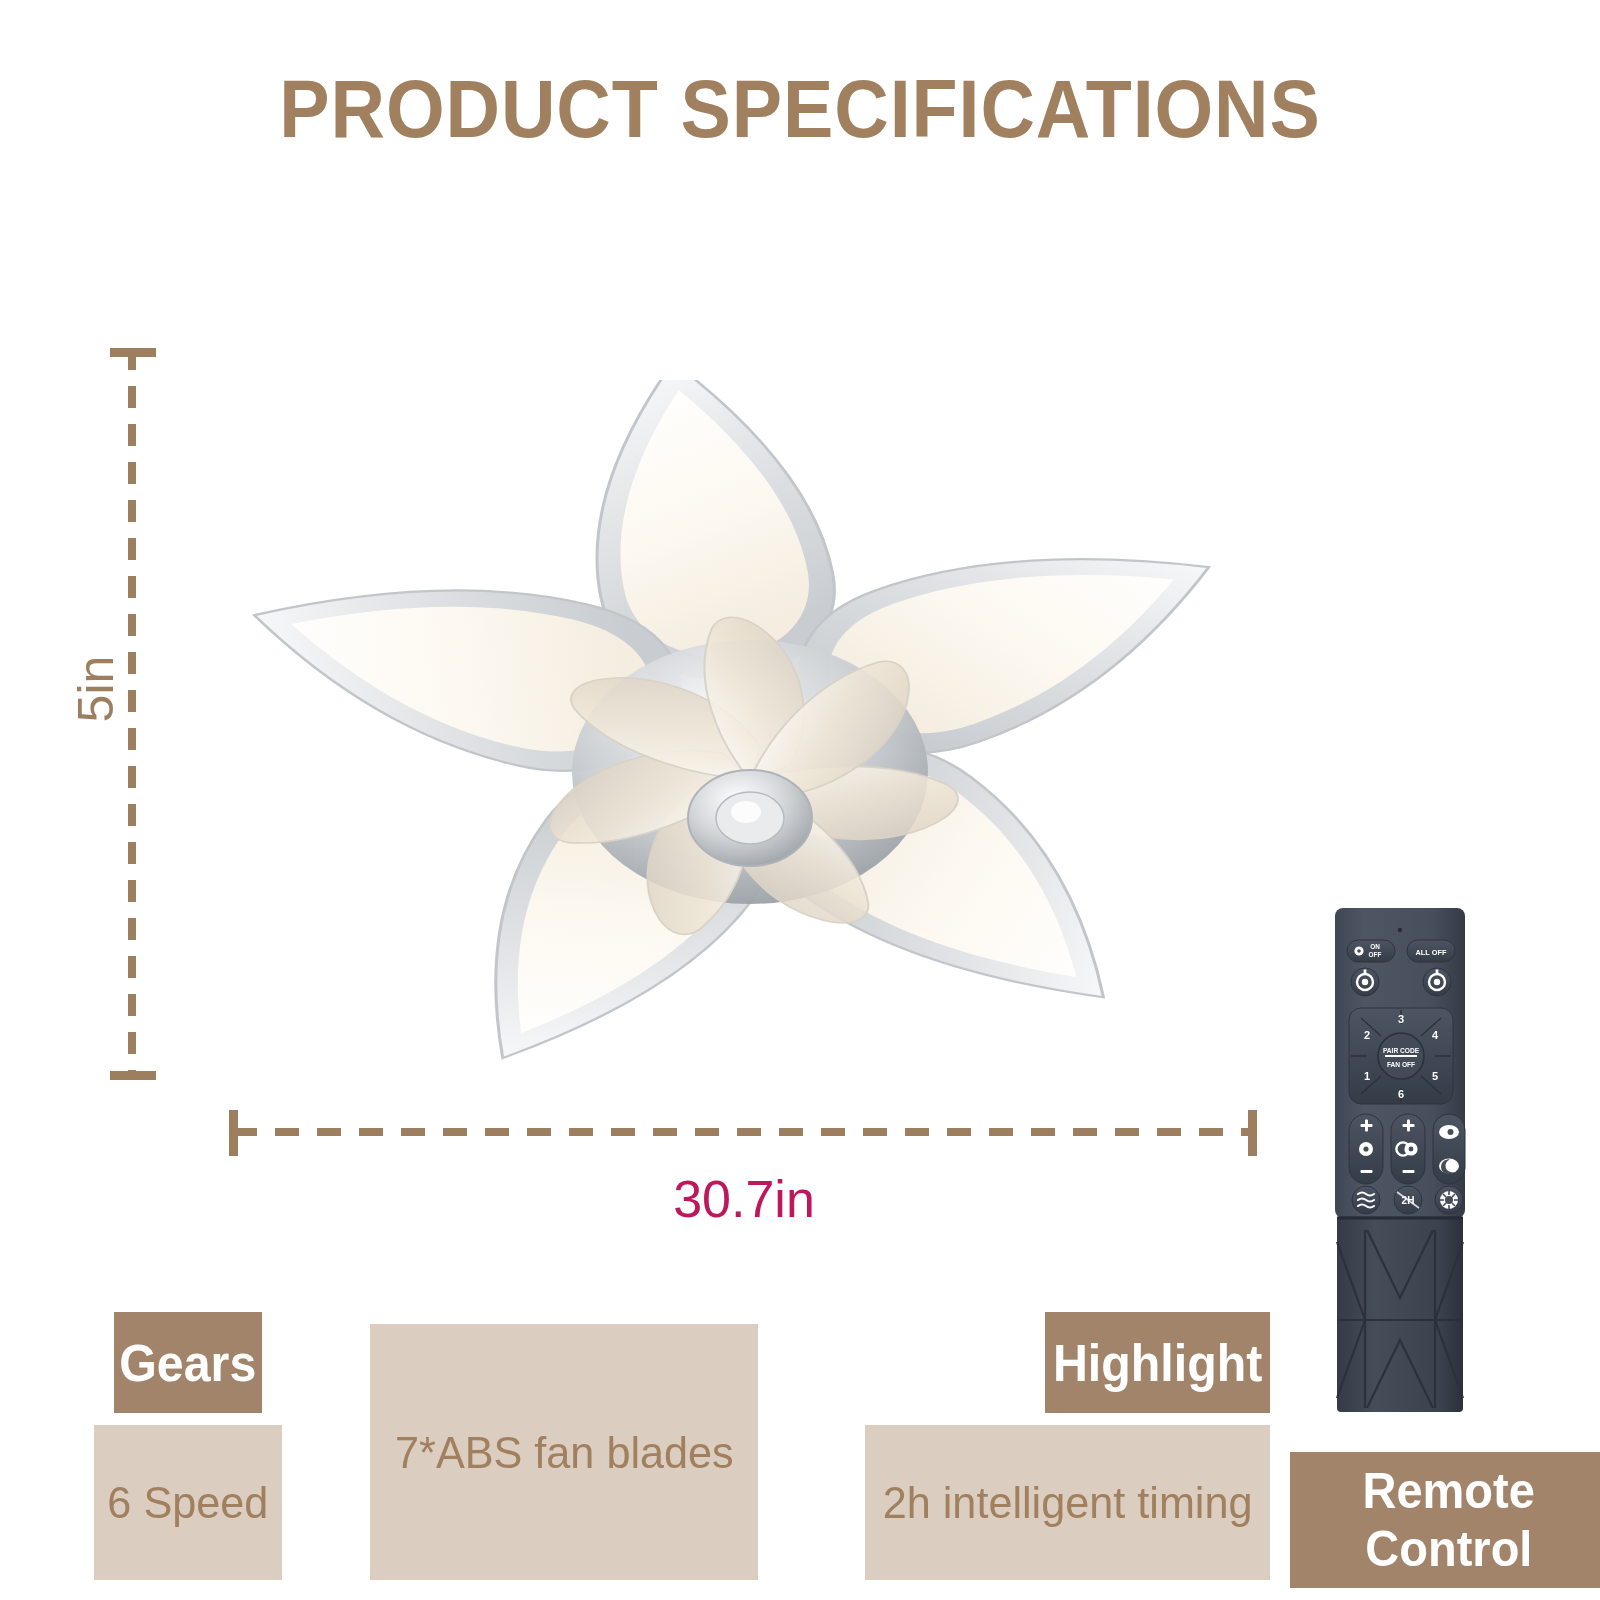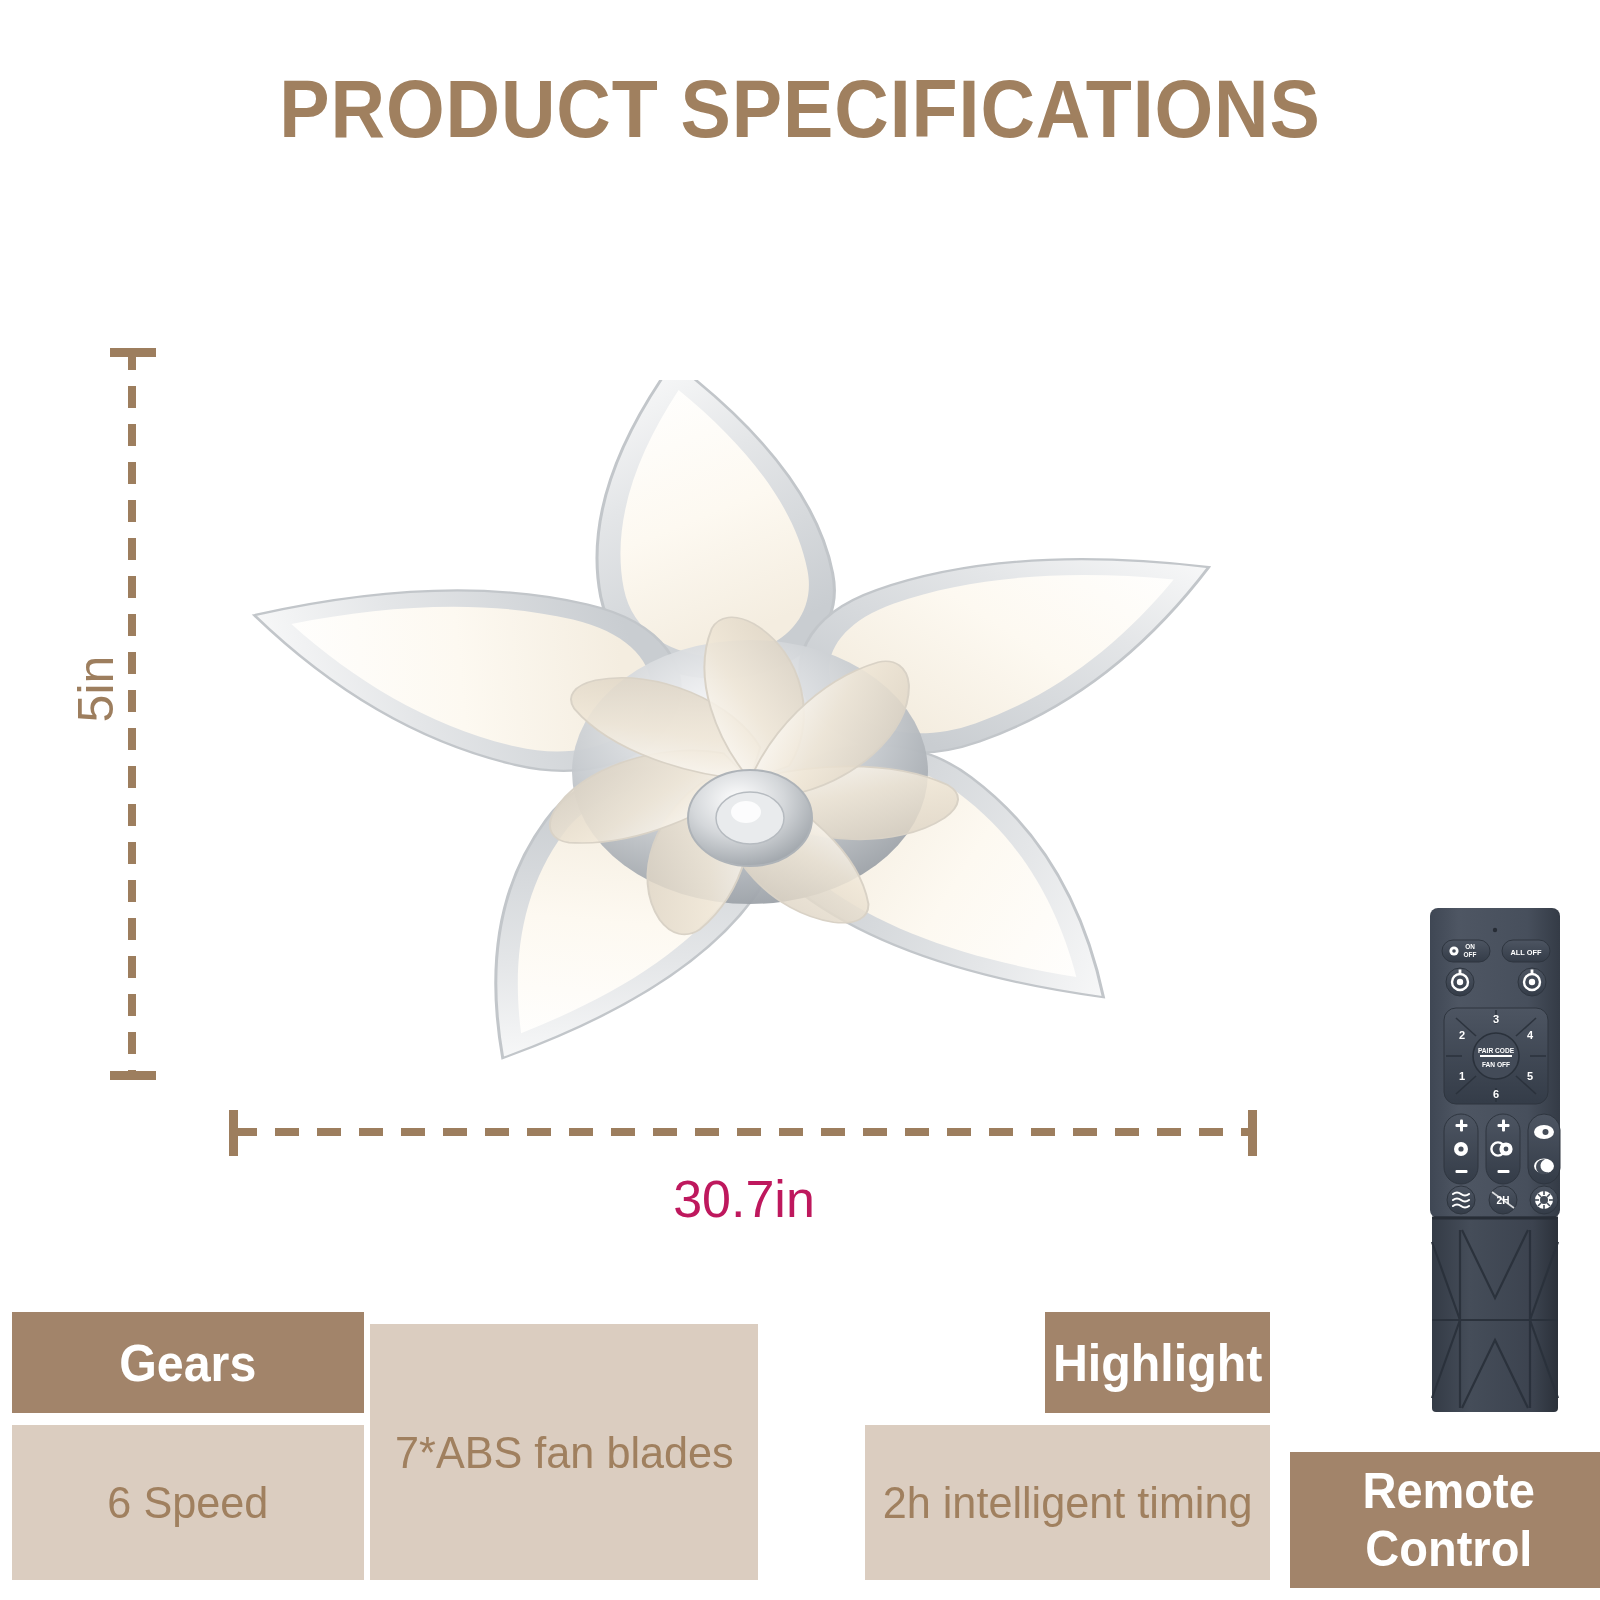--- a/index.html
+++ b/index.html
@@ -128,21 +128,21 @@
     width: 1258px;
     height: 268px;
     display: flex;
     gap: 6px;
   }
   .spec-col {
     display: flex;
     flex-direction: column;
     flex: 1 1 0;
   }
-  .spec-col.col-gears  { flex: 0 0 352px; }
+  .spec-col.col-gears  { flex: 0 0 352px; align-items: center; }
   .spec-col.col-blades { flex: 0 0 388px; }
   .spec-col.col-highlight { flex: 1 1 auto; align-items: flex-end; }
 
   .spec-head {
     background: #a2846a;
     color: #ffffff;
     height: 101px;
     display: flex;
     align-items: center;
     justify-content: center;
@@ -165,21 +165,21 @@
     line-height: 57px;
     padding: 0 10px;
     box-sizing: border-box;
     margin-top: 12px;
   }
   .spec-body span { display:block; transform: scaleX(0.96); }
 
   
   #remote-wrap {
     position: absolute;
-    left: 1412px;
+    left: 1317px;
     top: 900px;
     width: 180px;
     height: 520px;
   }
   #remote-svg { display:block; width:100%; height:100%; }
 
   #remote-caption {
     position: absolute;
     left: 1290px;
     top: 1452px;

